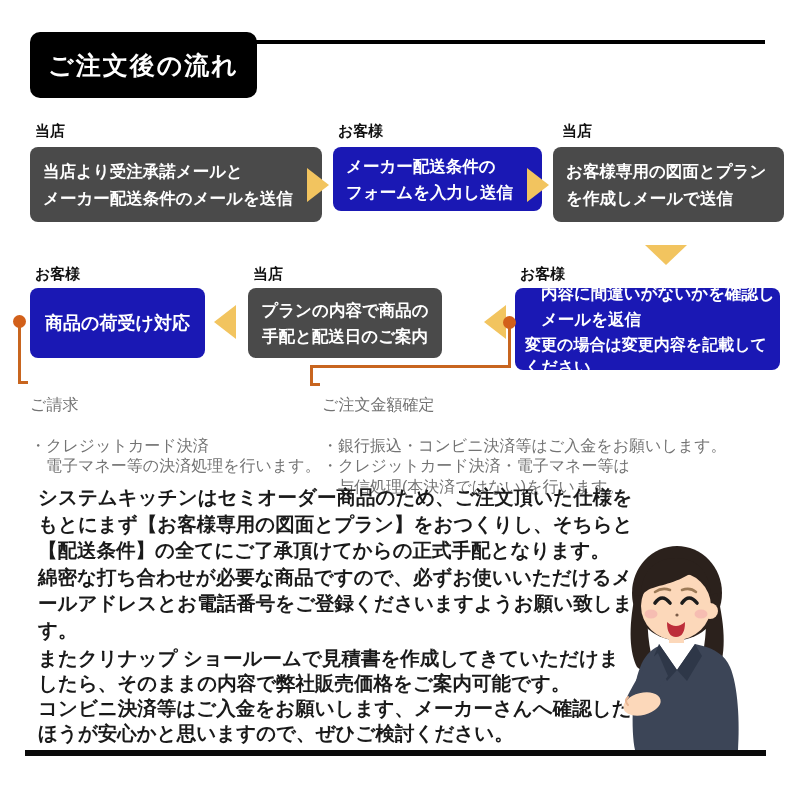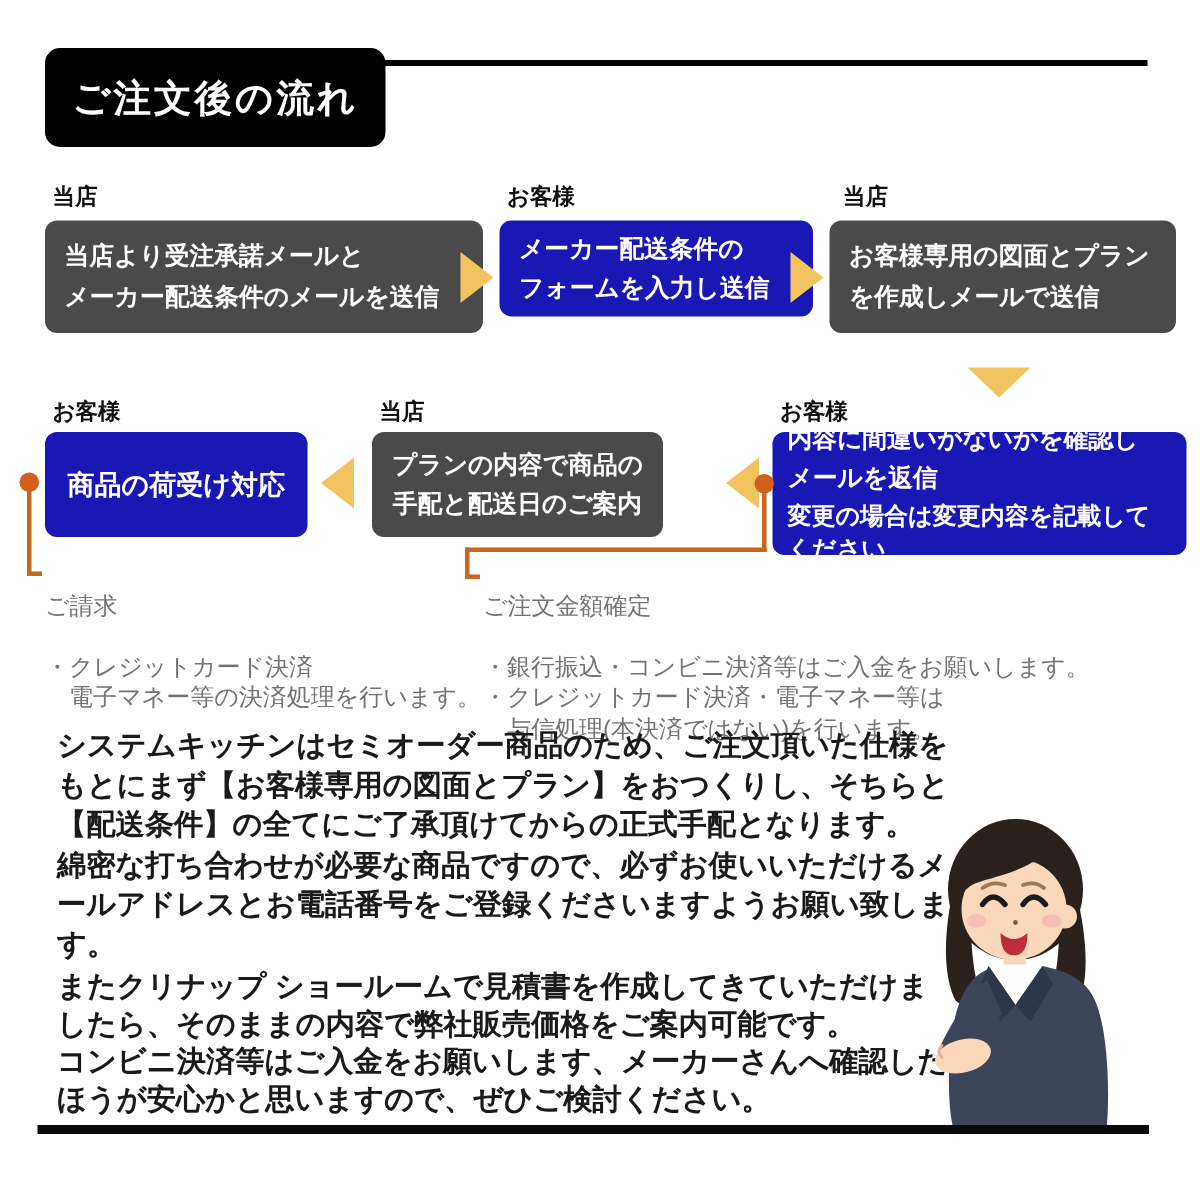--- a/index.html
+++ b/index.html
@@ -70,21 +70,21 @@
     <span>お客様専用の図面とプラン
 を作成しメールで送信</span>
   </div>
 
   <div class="abs arr-down" style="left:645px;top:245px;"></div>
 
   <div class="abs actor" style="left:520px;top:265px;">お客様</div>
   <div class="abs actor" style="left:253px;top:265px;">当店</div>
   <div class="abs actor" style="left:35px;top:265px;">お客様</div>
 
-  <div class="abs fbox blue" style="left:515px;top:288px;width:250px;height:82px;padding-left:10px;padding-right:16px;">
+  <div class="abs fbox blue" style="left:515px;top:288px;width:250px;height:82px;padding-left:10px;padding-right:5px;align-items:flex-end;">
     <span>内容に間違いがないかを確認し
 メールを返信</span>
     <span class="sub">変更の場合は変更内容を記載してください</span>
   </div>
   <div class="abs arr-left" style="left:484px;top:305px;"></div>
   <div class="abs fbox dark centered" style="left:248px;top:288px;width:194px;height:70px;">
     <span>プランの内容で商品の
 手配と配送日のご案内</span>
   </div>
   <div class="abs arr-left" style="left:214px;top:305px;"></div>

